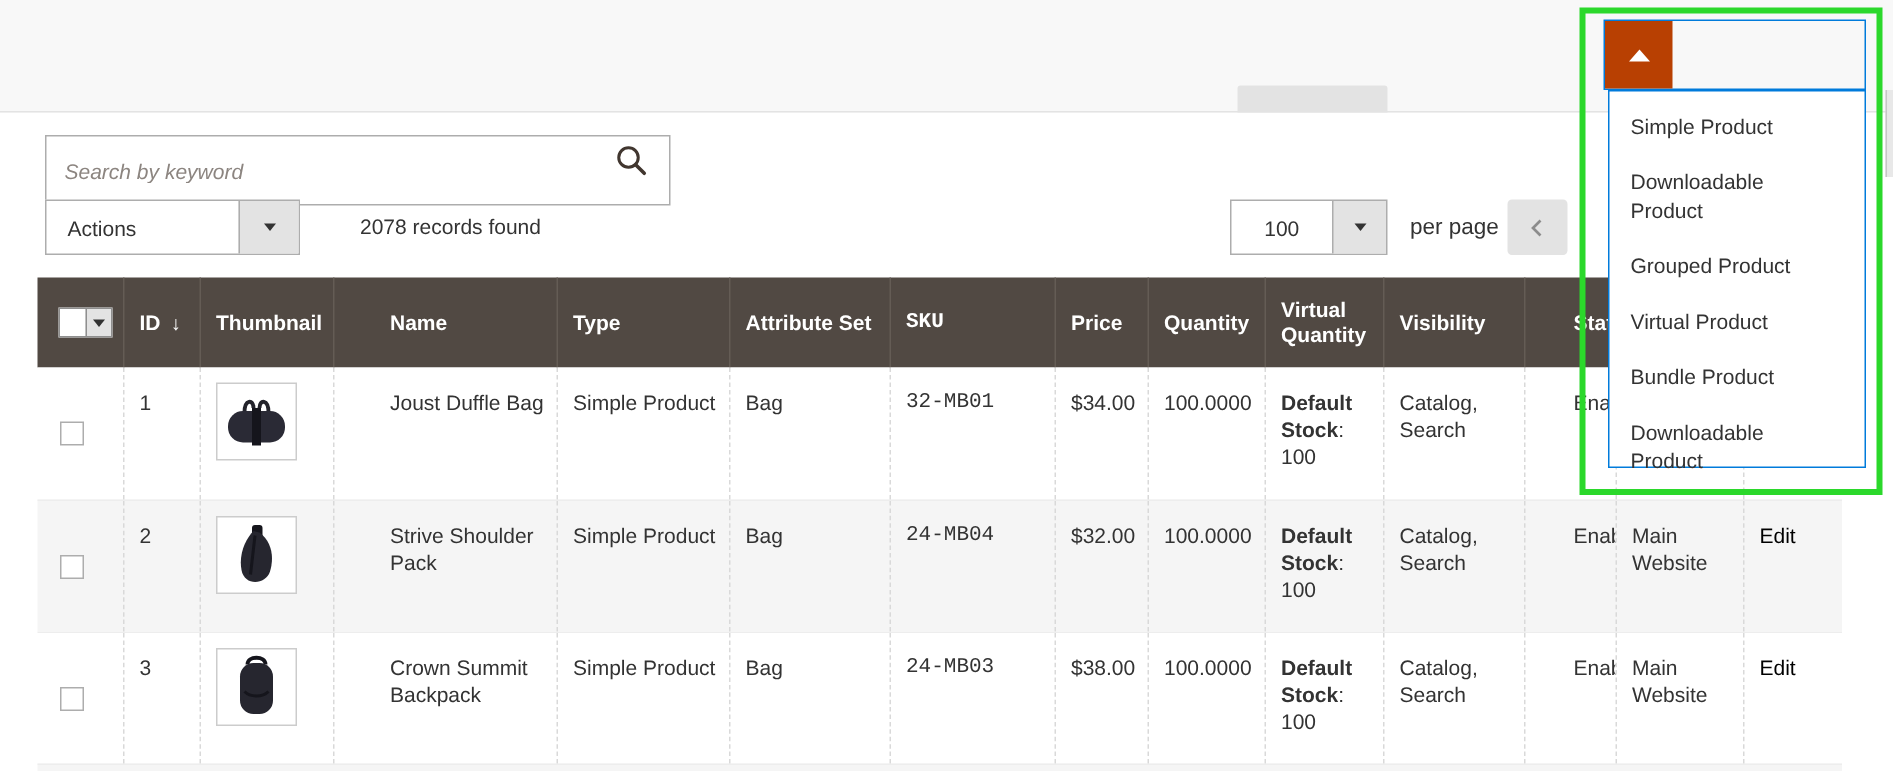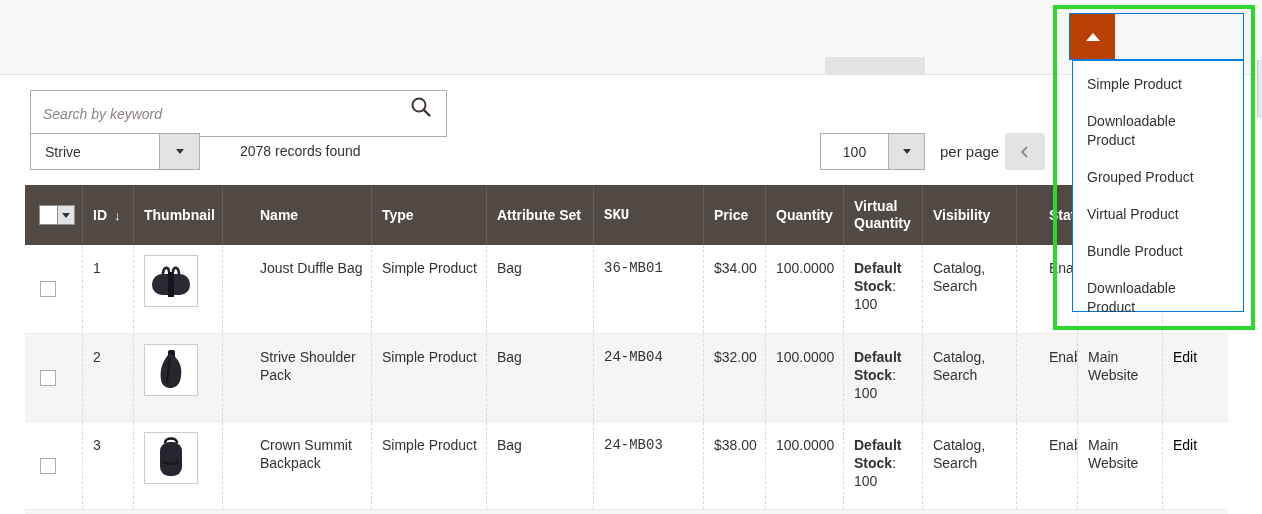--- a/index.html
+++ b/index.html
@@ -102,21 +102,21 @@
 
   <div class="search-box">
     <input type="text" placeholder="Search by keyword" style="">
     <svg class="search-icon" viewBox="0 0 22 22">
       <circle cx="9" cy="9" r="6.5" fill="none" stroke="#41362f" stroke-width="2"></circle>
       <line x1="13.8" y1="13.8" x2="19.5" y2="19.5" stroke="#41362f" stroke-width="2.4" stroke-linecap="round"></line>
     </svg>
   </div>
 
   <div class="select-ctrl actions-select">
-    <div class="sel-label">Strive</div>
+    <div class="sel-label">Actions</div>
     <div class="sel-toggle">
       <span class="caret-down"></span>
     </div>
   </div>
   <div class="records-found">2078 records found</div>
 
   <div class="select-ctrl perpage-select">
     <div class="sel-label">100</div>
     <div class="sel-toggle">
       <span class="caret-down"></span>
@@ -168,21 +168,21 @@
           <svg width="46" height="40" viewBox="0 0 46 40">
             <path d="M15 14 C15 5 21 5 21 11 M25 11 C25 5 31 5 31 14" fill="none" stroke="#23232b" stroke-width="2.6"></path>
             <rect x="4" y="13" width="38" height="21" rx="10" fill="#2a2a35"></rect>
             <rect x="20" y="11" width="6" height="25" fill="#15151c"></rect>
           </svg>
         </div>
       </div>
       <div class="g-cell col-name">Joust Duffle Bag</div>
       <div class="g-cell col-type">Simple Product</div>
       <div class="g-cell col-attr">Bag</div>
-      <div class="g-cell col-sku">36-MB01</div>
+      <div class="g-cell col-sku">32-MB01</div>
       <div class="g-cell col-price">$34.00</div>
       <div class="g-cell col-qty">100.0000</div>
       <div class="g-cell col-salable">
         <span><b>Default Stock</b><span>:</span></span>
         <div class="salable-value">100</div>
       </div>
       <div class="g-cell col-vis">Catalog, Search</div>
       <div class="g-cell col-status">Enabled</div>
       <div class="g-cell col-web"></div>
       <div class="g-cell col-action"><a href="#" class="edit-link"></a></div>

